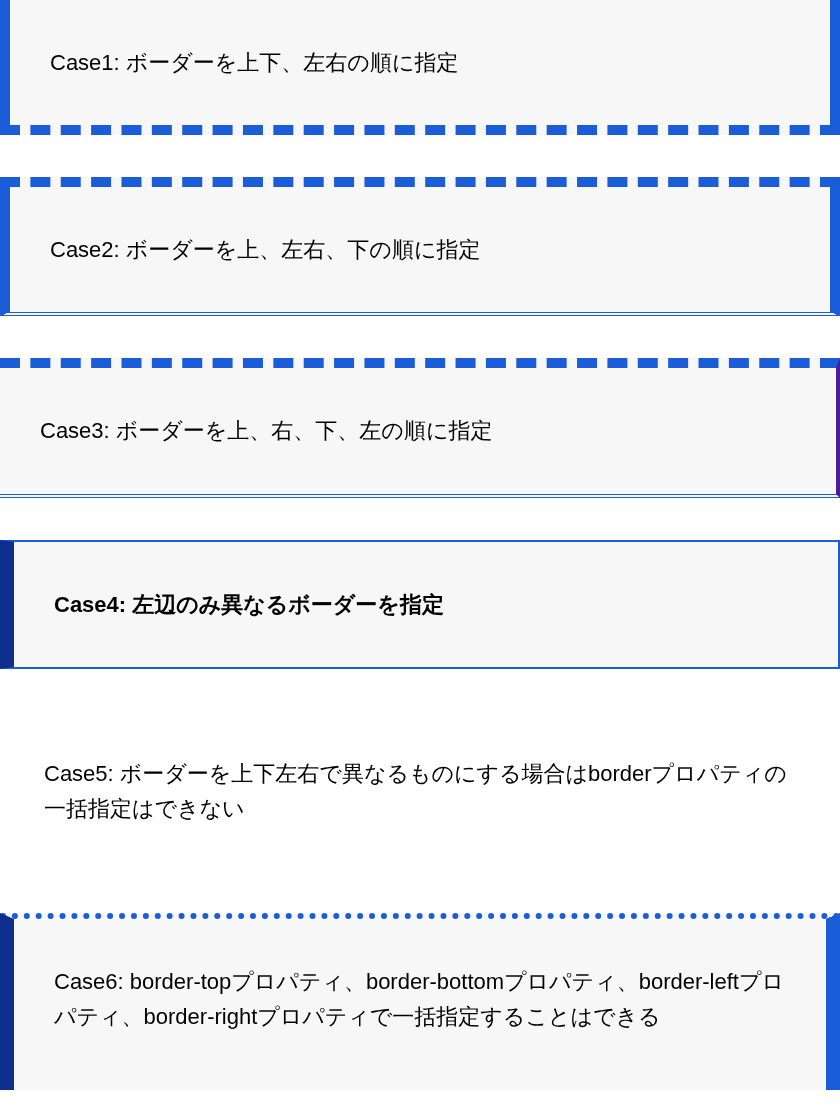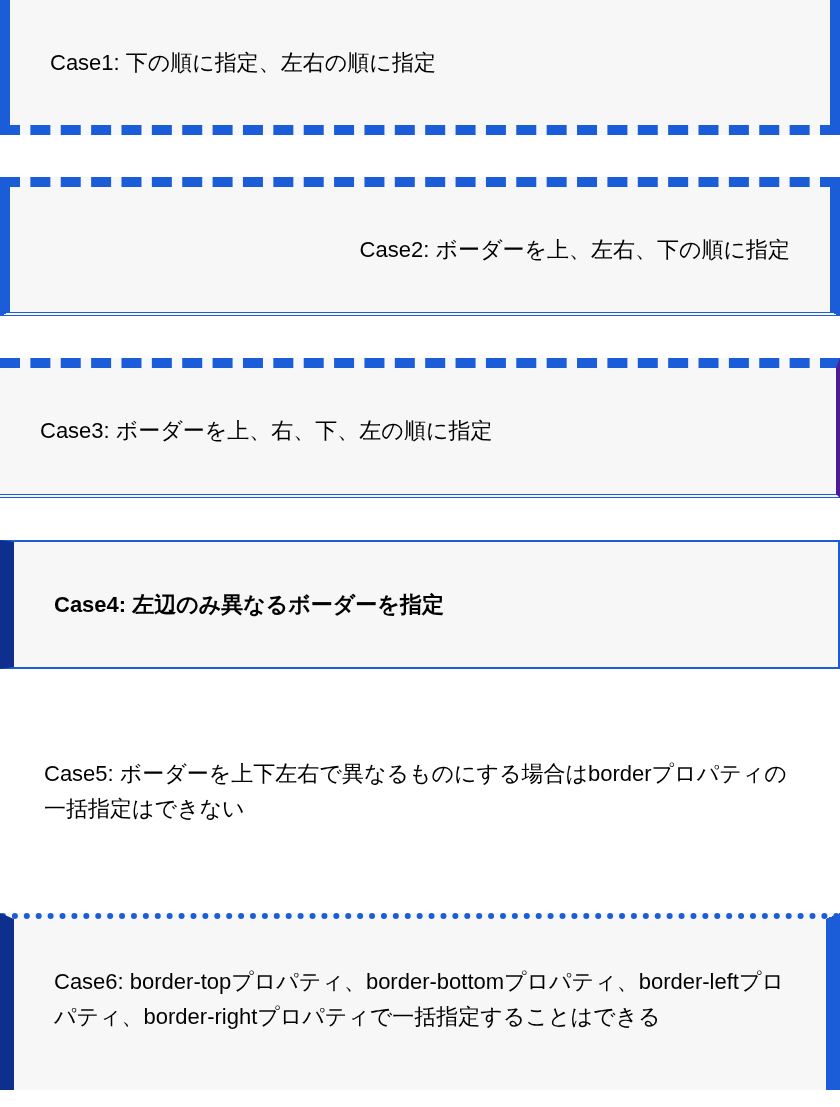--- a/index.html
+++ b/index.html
@@ -26,21 +26,20 @@
       border-width: 10px 10px;
       border-color: #1b5dd8;
       border-top: none;
       margin-bottom: 42px;
     }
     .case2 {
       border-top: 10px dashed #1b5dd8;
       border-left: 10px solid #1b5dd8;
       border-right: 10px solid #1b5dd8;
       border-bottom: 4px double #1b5dd8;
-      text-align: right;
     }
     .case3 {
       border-top: 10px dashed #1b5dd8;
       border-right: 4px solid #4c1d95;
       border-bottom: 4px double #1b5dd8;
       border-left: none;
     }
     .case4 {
       border: 2px solid #1b5dd8;
       border-left: 14px solid #0f2f8f;
@@ -57,21 +56,21 @@
       border-right: 14px solid #1b5dd8;
       border-bottom: none;
       margin-bottom: 0;
       padding-bottom: 55px;
     }
   </style>
 </head>
 <body>
 
 <div class="box case1">
-  <span>Case1: 下の順に指定、左右の順に指定</span>
+  <span>Case1: ボーダーを上下、左右の順に指定</span>
 </div>
 
 <div class="box case2">
   <span>Case2: ボーダーを上、左右、下の順に指定</span>
 </div>
 
 <div class="box case3">
   <span>Case3: ボーダーを上、右、下、左の順に指定</span>
 </div>
 

